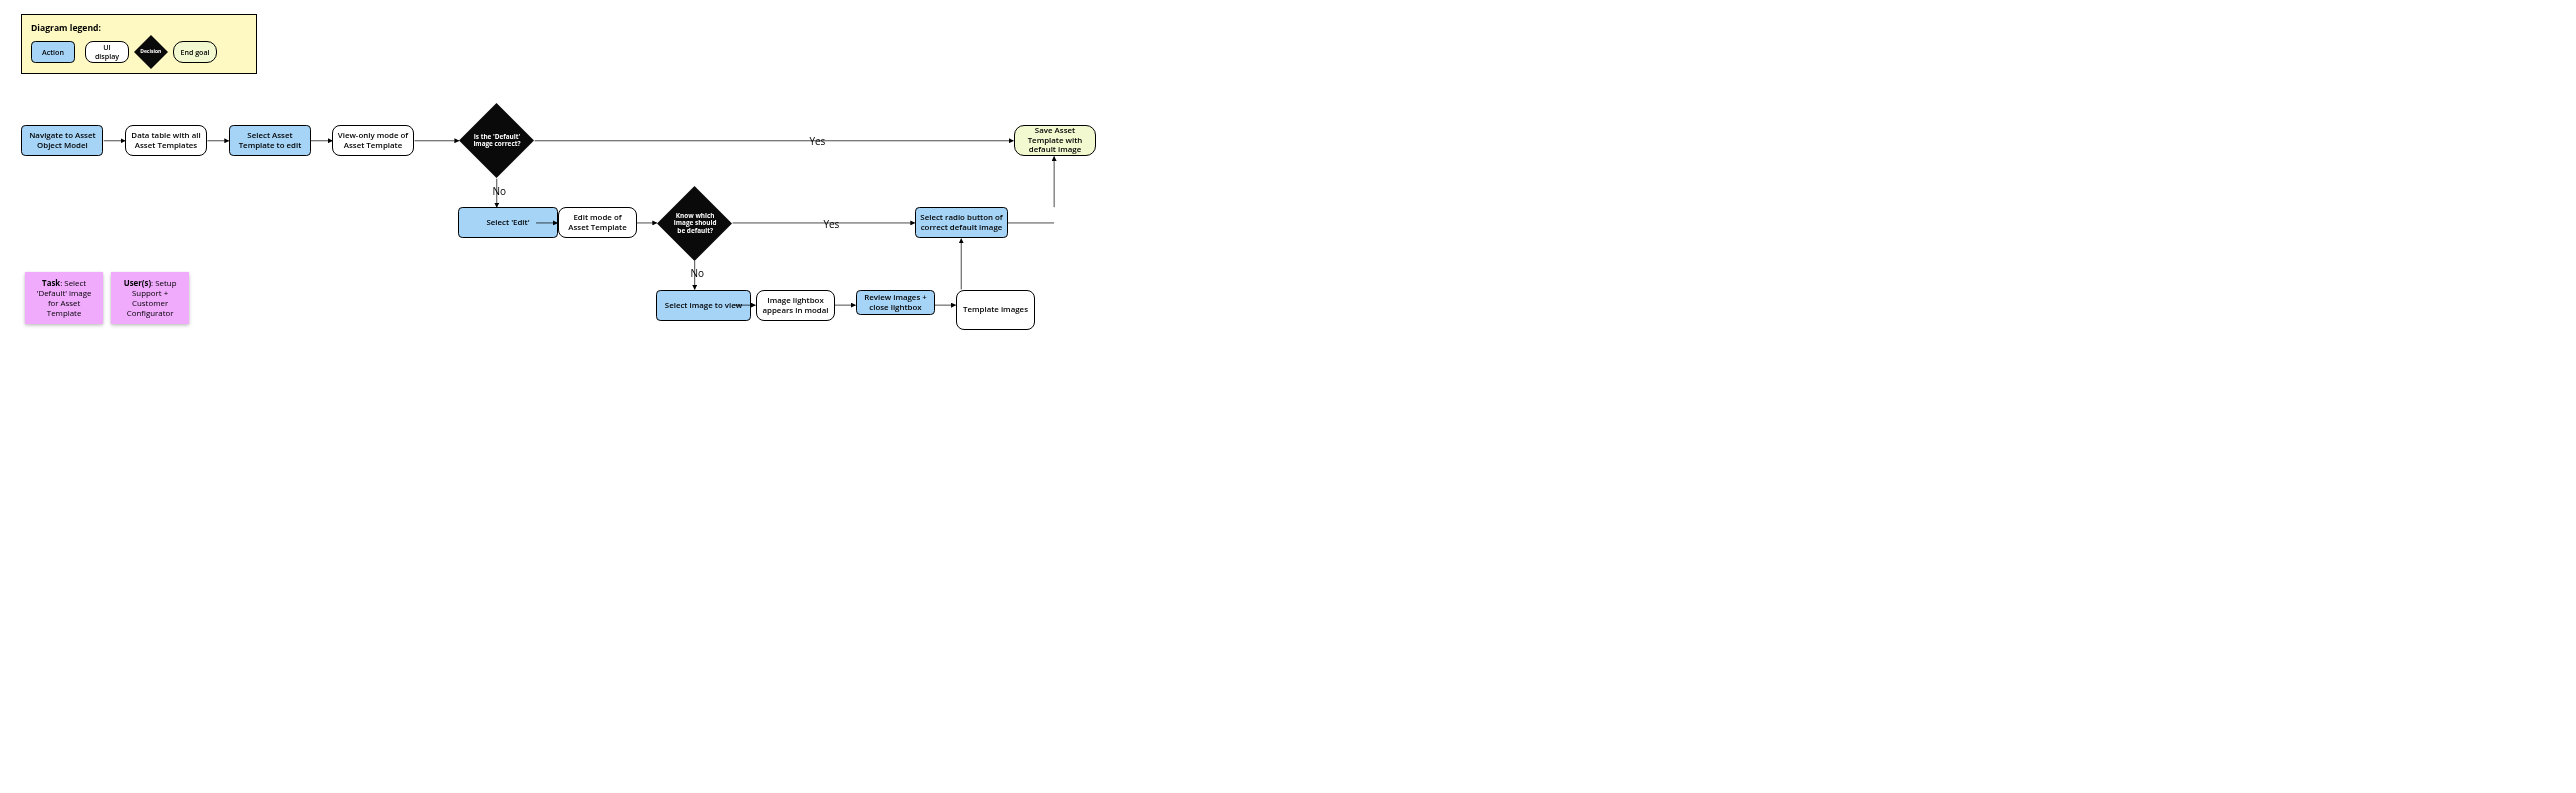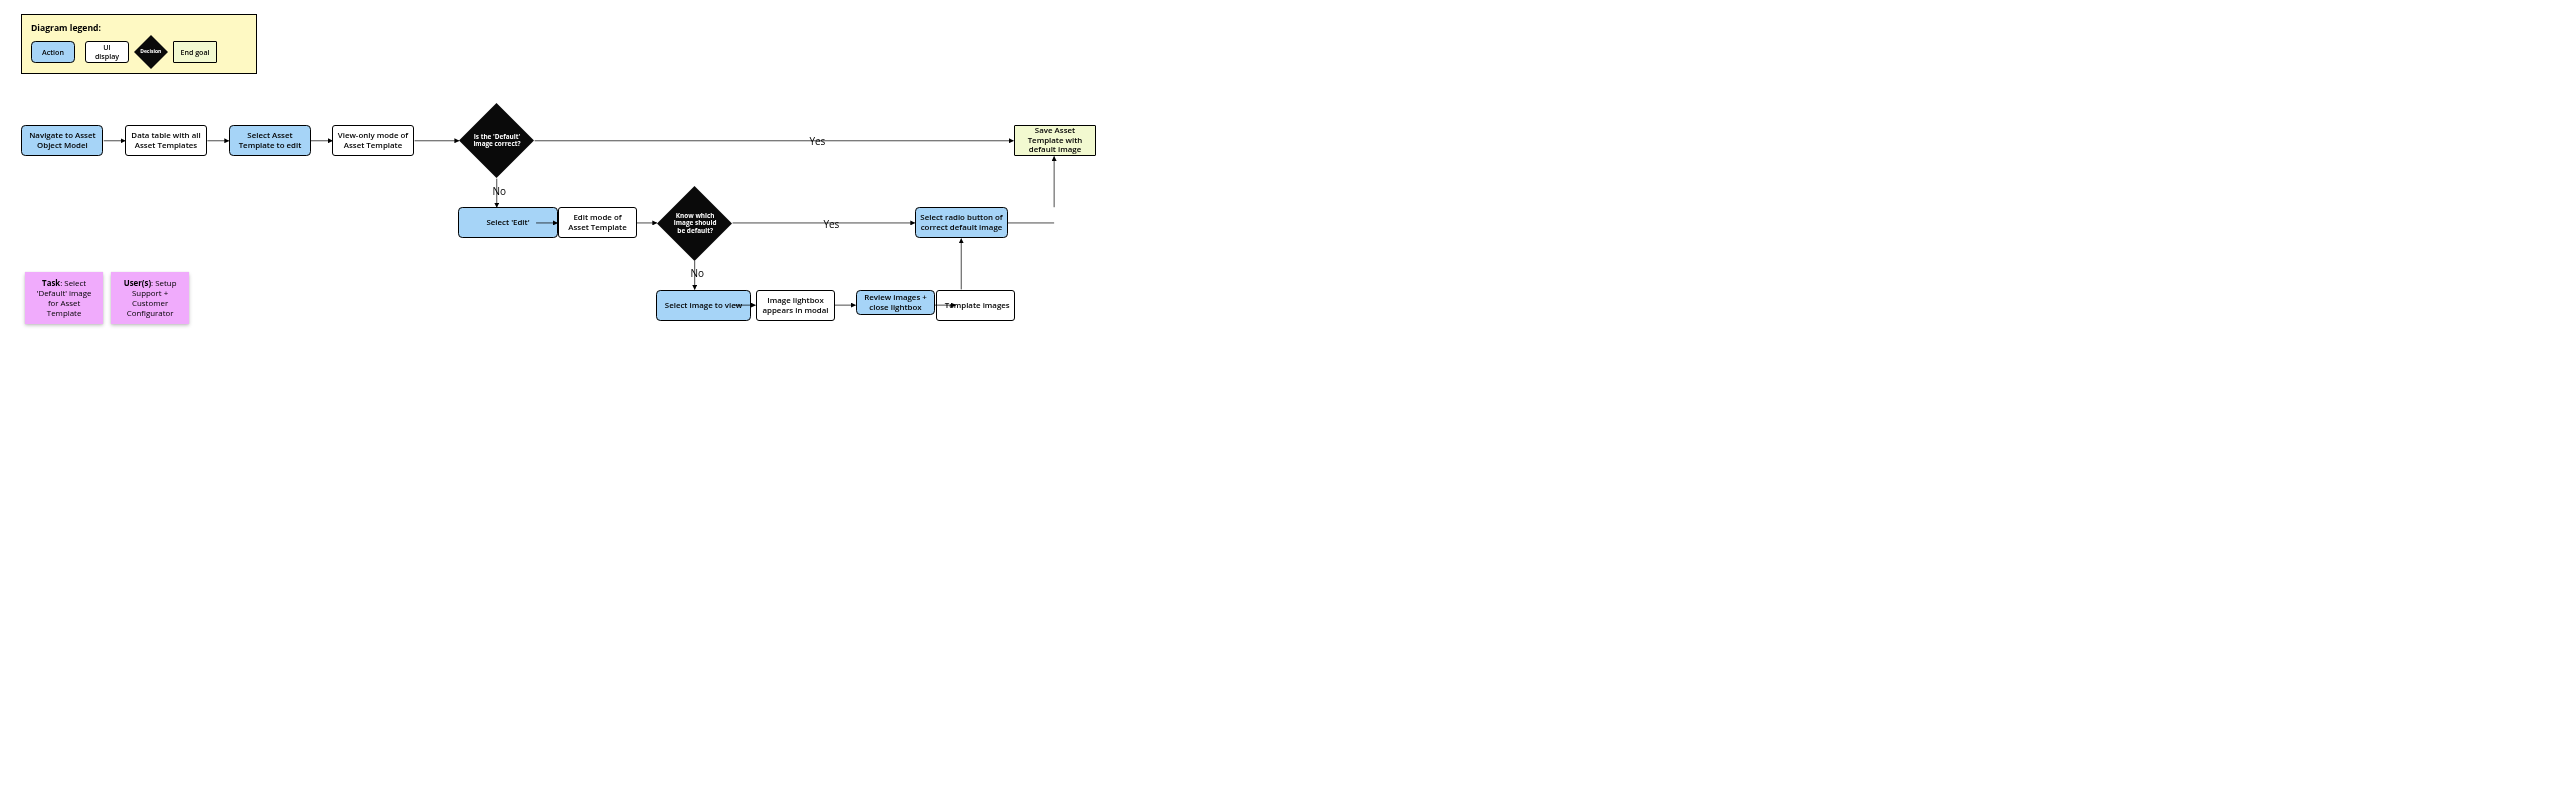--- a/index.html
+++ b/index.html
@@ -27,27 +27,26 @@
     font-weight: 600;
   }
   .action {
     background: #a6d4f7;
     border: 0.7px solid #000;
     border-radius: 4.3px;
   }
   .display {
     background: #ffffff;
     border: 0.7px solid #000;
-    border-radius: 3px;
-    justify-content: flex-end;
+    border-radius: 8px;
   }
   .endgoal {
     background: #f2f9d0;
     border: 0.7px solid #000;
-    border-radius: 1px;
+    border-radius: 10px;
   }
   .decision {
     background: #0a0a0a;
     color: #fff;
     transform: rotate(45deg);
     display: flex;
     align-items: center;
     justify-content: center;
     font-size: 6.4px;
     font-weight: 700;
@@ -165,21 +164,21 @@
 
   <div class="node action" style="left:656px;  top:290px; width:95px; height:31px;">
       <span>Select image to view</span>
     </div>
   <div class="node display" style="left:756px; top:290px; width:79px; height:31px;">
       <span>Image lightbox appears in modal</span>
     </div>
   <div class="node action" style="left:856px; top:290px; width:79px; height:25px;">
       <span>Review images + close lightbox</span>
     </div>
-  <div class="node display" style="left:936px; top:290px; width:79px; height:31px;">
+  <div class="node display" style="left:956px; top:290px; width:79px; height:40px;">
       <span>Template images</span>
     </div>
 
   <div class="edge-label" style="left:808px; top:134px;">Yes</div>
   <div class="edge-label" style="left:491px;  top:184px;">No</div>
   <div class="edge-label" style="left:822px; top:217px;">Yes</div>
   <div class="edge-label" style="left:689px;  top:266px;">No</div>
 
   <div class="note" style="left:25px; top:272px; width:64px;">
     <b>Task</b><span>: Select 'Default' image for Asset Template</span>

